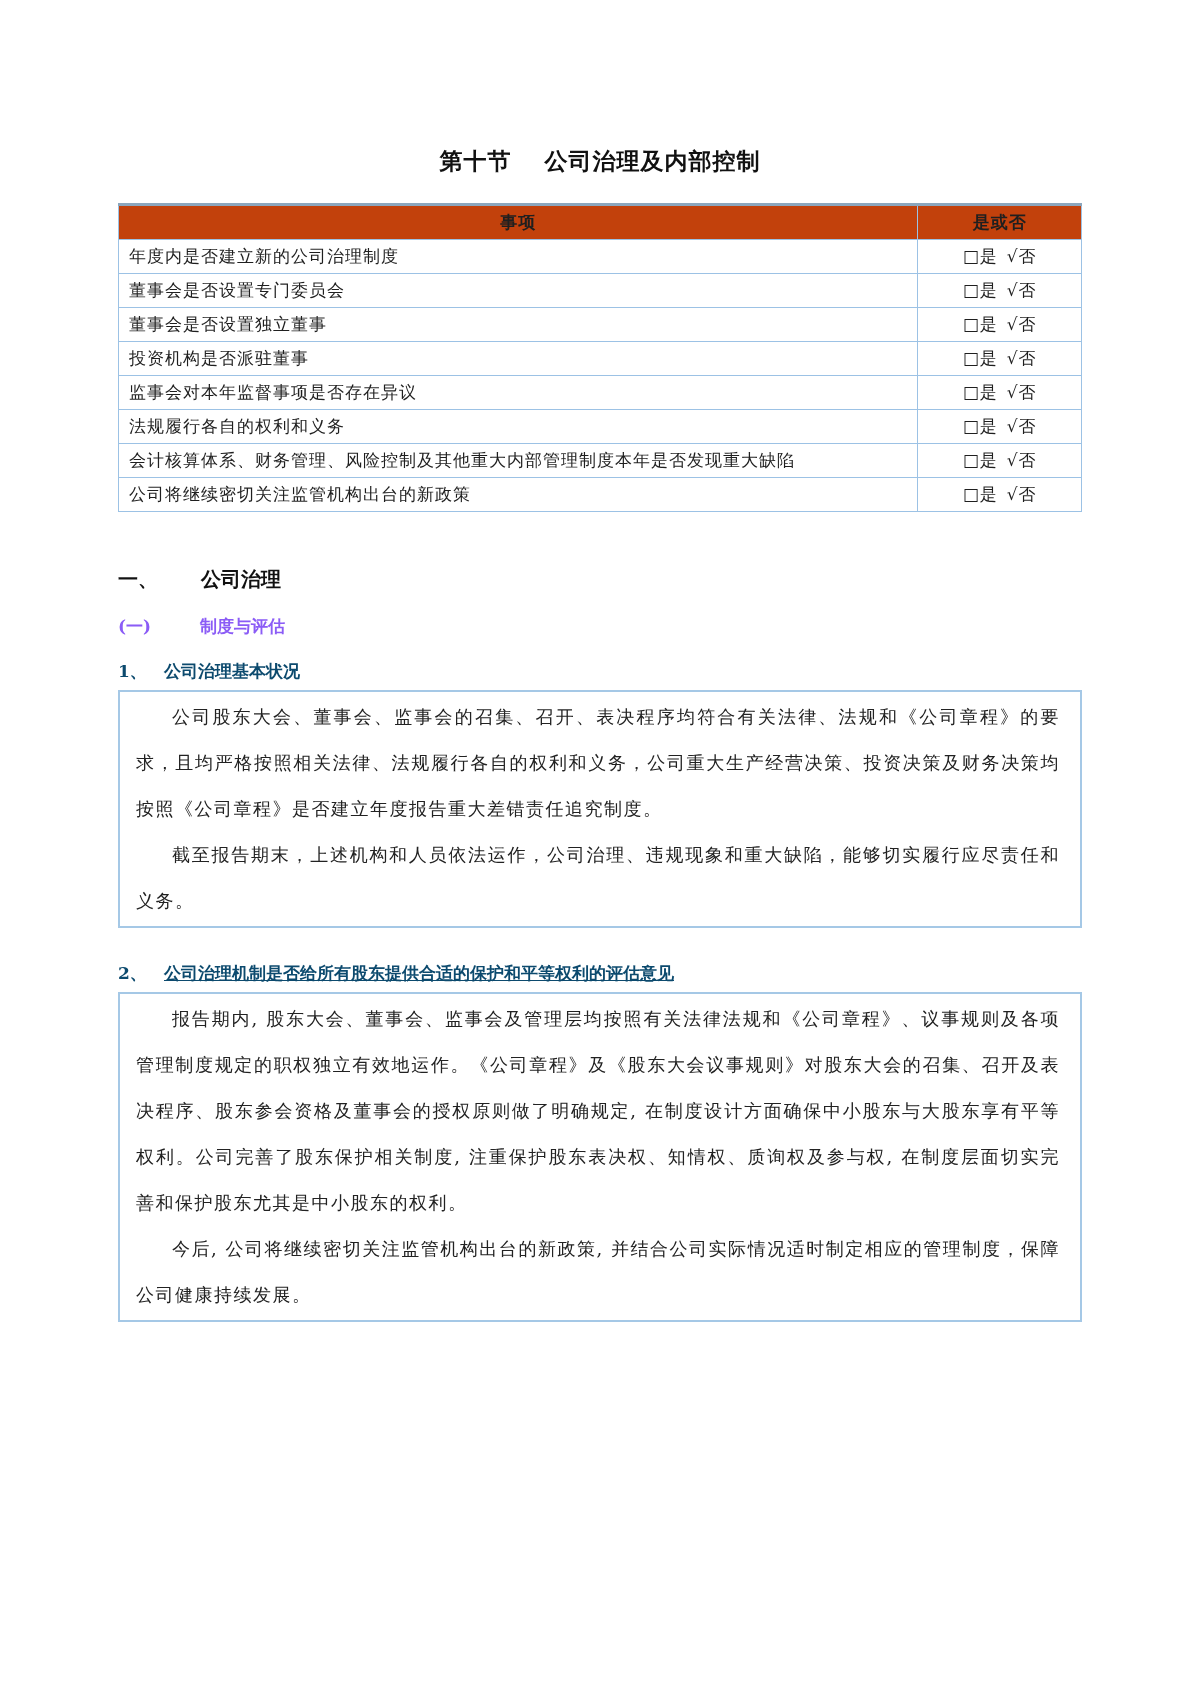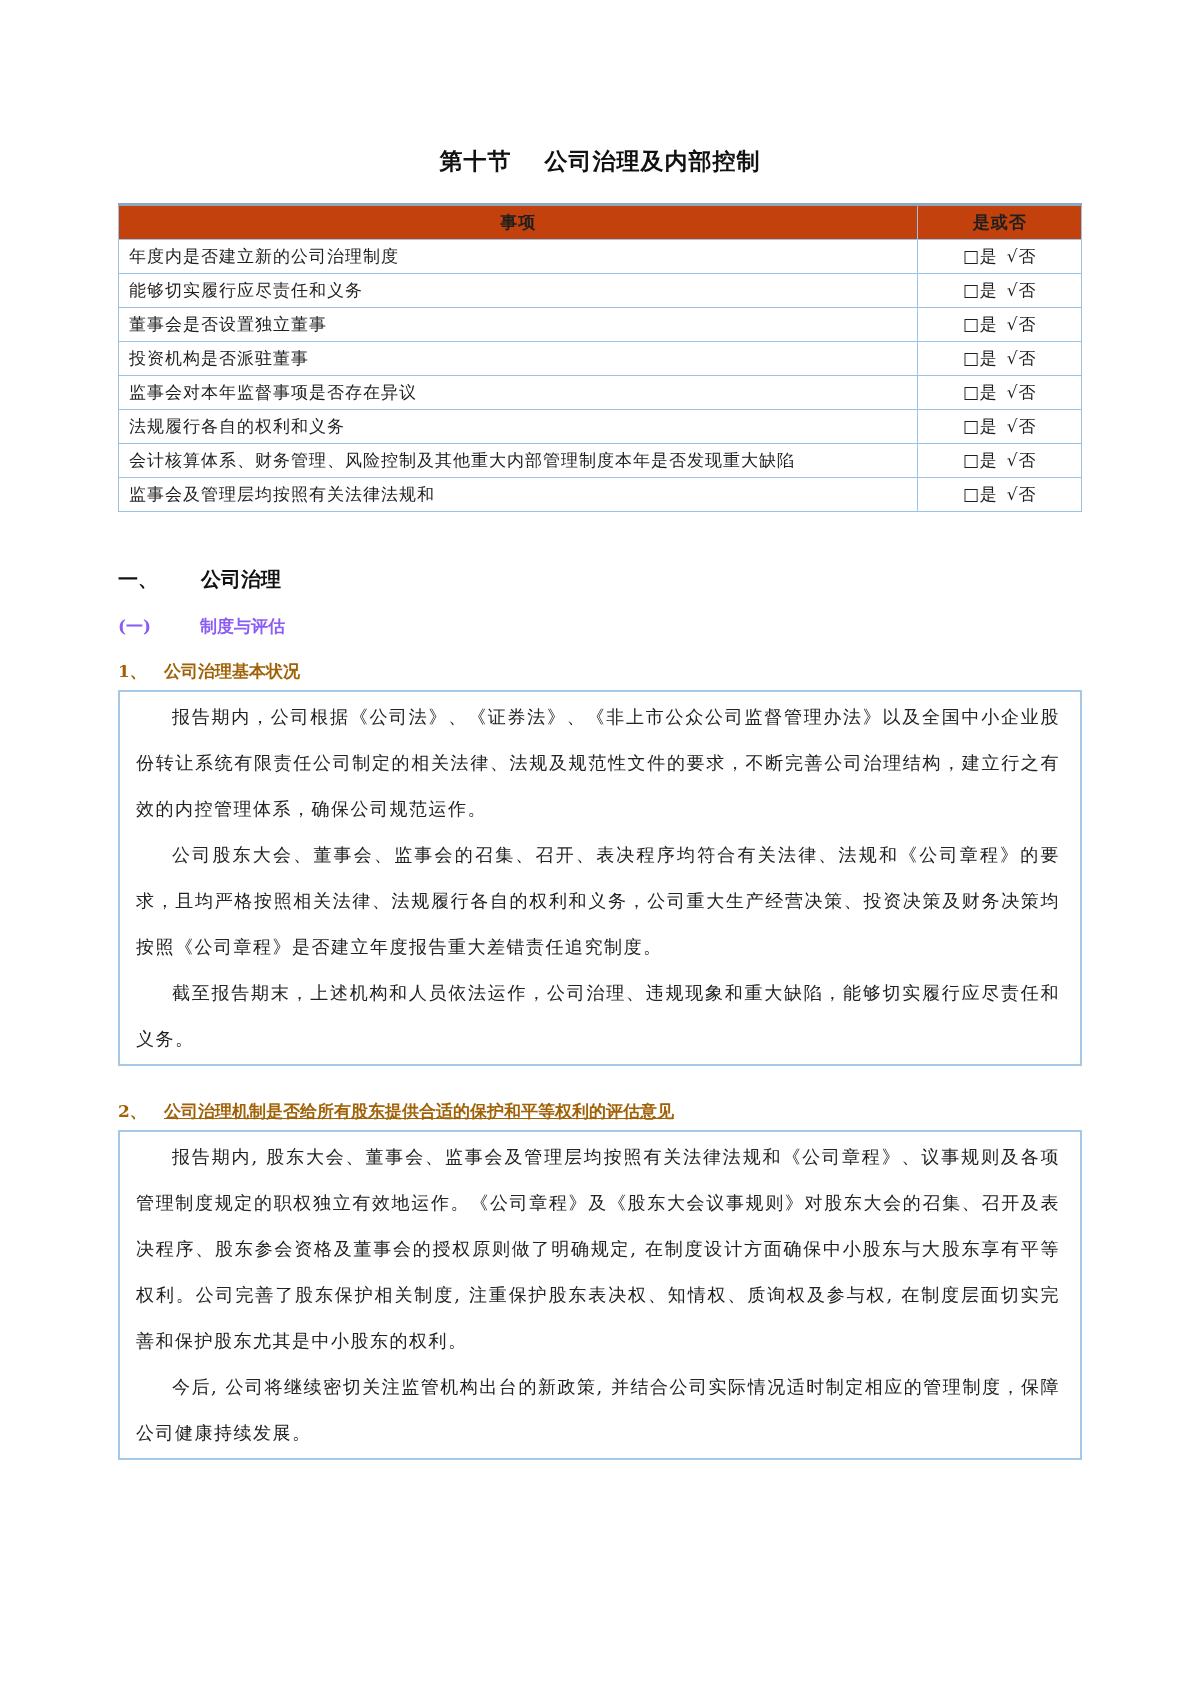--- a/index.html
+++ b/index.html
@@ -70,21 +70,21 @@
     margin: 22px 0 0 0;
     font-size: 17px;
     font-weight: bold;
     color: #8b5cf6;
   }
   .h2 .num { display: inline-block; min-width: 82px; }
   .h3 {
     margin: 22px 0 0 0;
     font-size: 17px;
     font-weight: bold;
-    color: #a16207;
+    color: #0c4a6e;
   }
   .h3 .num { display: inline-block; min-width: 46px; }
 
   .text-block {
     box-sizing: border-box;
     margin-top: 7px;
     border: 2px solid #a5c8e6;
     padding: 2px 20px 2px 16px;
   }
   .text-block p {
@@ -116,21 +116,21 @@
       </tr>
     </thead>
     <tbody>
       <tr>
         <td class="item">年度内是否建立新的公司治理制度</td>
         <td class="ans">
           <span class="opt"><span>□</span><span>是</span></span><span class="opt"><span>√</span><span>否</span></span>
         </td>
       </tr>
       <tr>
-        <td class="item">能够切实履行应尽责任和义务</td>
+        <td class="item">董事会是否设置专门委员会</td>
         <td class="ans">
           <span class="opt"><span>□</span><span>是</span></span><span class="opt"><span>√</span><span>否</span></span>
         </td>
       </tr>
       <tr>
         <td class="item">董事会是否设置独立董事</td>
         <td class="ans">
           <span class="opt"><span>□</span><span>是</span></span><span class="opt"><span>√</span><span>否</span></span>
         </td>
       </tr>
@@ -152,42 +152,41 @@
           <span class="opt"><span>□</span><span>是</span></span><span class="opt"><span>√</span><span>否</span></span>
         </td>
       </tr>
       <tr>
         <td class="item">会计核算体系、财务管理、风险控制及其他重大内部管理制度本年是否发现重大缺陷</td>
         <td class="ans">
           <span class="opt"><span>□</span><span>是</span></span><span class="opt"><span>√</span><span>否</span></span>
         </td>
       </tr>
       <tr>
-        <td class="item">监事会及管理层均按照有关法律法规和</td>
+        <td class="item">公司将继续密切关注监管机构出台的新政策</td>
         <td class="ans">
           <span class="opt"><span>□</span><span>是</span></span><span class="opt"><span>√</span><span>否</span></span>
         </td>
       </tr>
     </tbody>
   </table>
 
   <div class="h1">
     <span class="num">一、</span><span>公司治理</span>
   </div>
 
   <div class="h2">
     <span class="num">(一)</span><span>制度与评估</span>
   </div>
 
   <div class="h3">
     <span class="num">1、</span><span>公司治理基本状况</span>
   </div>
 
   <div class="text-block">
-    <p>报告期内，公司根据《公司法》、《证券法》、《非上市公众公司监督管理办法》以及全国中小企业股份转让系统有限责任公司制定的相关法律、法规及规范性文件的要求，不断完善公司治理结构，建立行之有效的内控管理体系，确保公司规范运作。</p>
     <p>公司股东大会、董事会、监事会的召集、召开、表决程序均符合有关法律、法规和《公司章程》的要求，且均严格按照相关法律、法规履行各自的权利和义务，公司重大生产经营决策、投资决策及财务决策均按照《公司章程》是否建立年度报告重大差错责任追究制度。</p>
     <p>截至报告期末，上述机构和人员依法运作，公司治理、违规现象和重大缺陷，能够切实履行应尽责任和义务。</p>
   </div>
 
   <div class="h3" style="margin-top:34px;text-decoration:underline;">
     <span class="num">2、</span><span>公司治理机制是否给所有股东提供合适的保护和平等权利的评估意见</span>
   </div>
 
   <div class="text-block">
     <p>报告期内, 股东大会、董事会、监事会及管理层均按照有关法律法规和《公司章程》、议事规则及各项管理制度规定的职权独立有效地运作。《公司章程》及《股东大会议事规则》对股东大会的召集、召开及表决程序、股东参会资格及董事会的授权原则做了明确规定, 在制度设计方面确保中小股东与大股东享有平等权利。公司完善了股东保护相关制度, 注重保护股东表决权、知情权、质询权及参与权, 在制度层面切实完善和保护股东尤其是中小股东的权利。</p>

